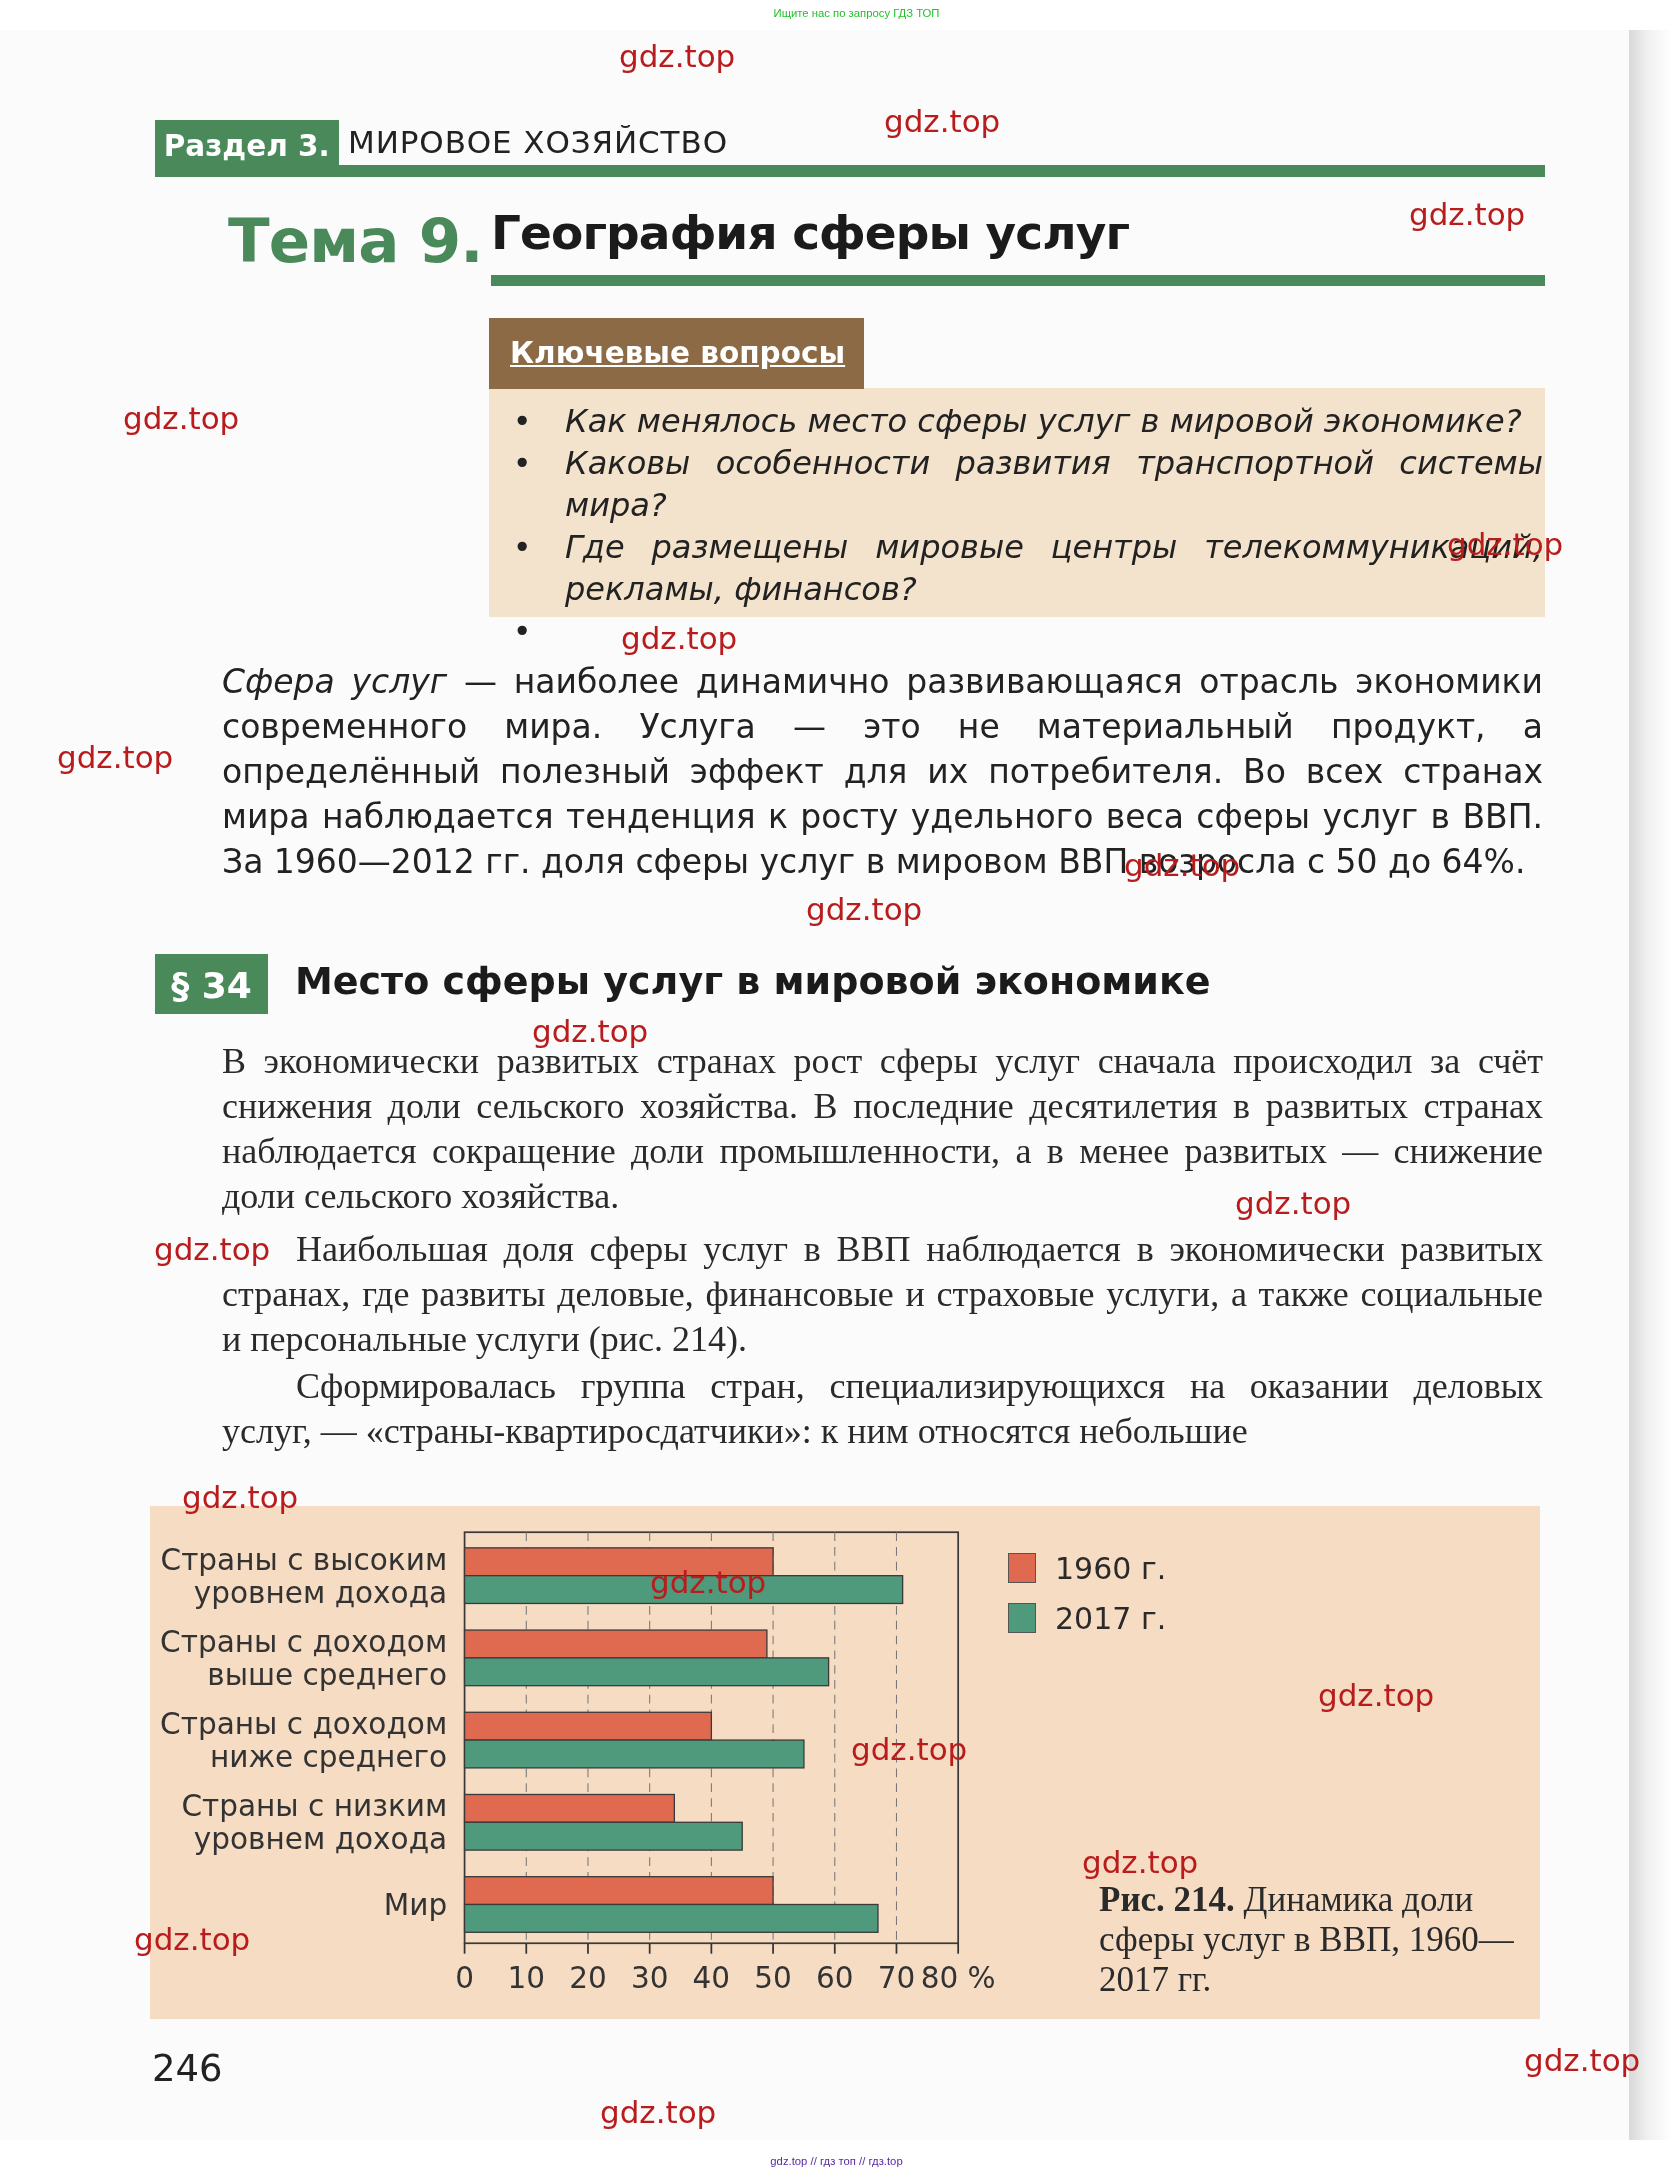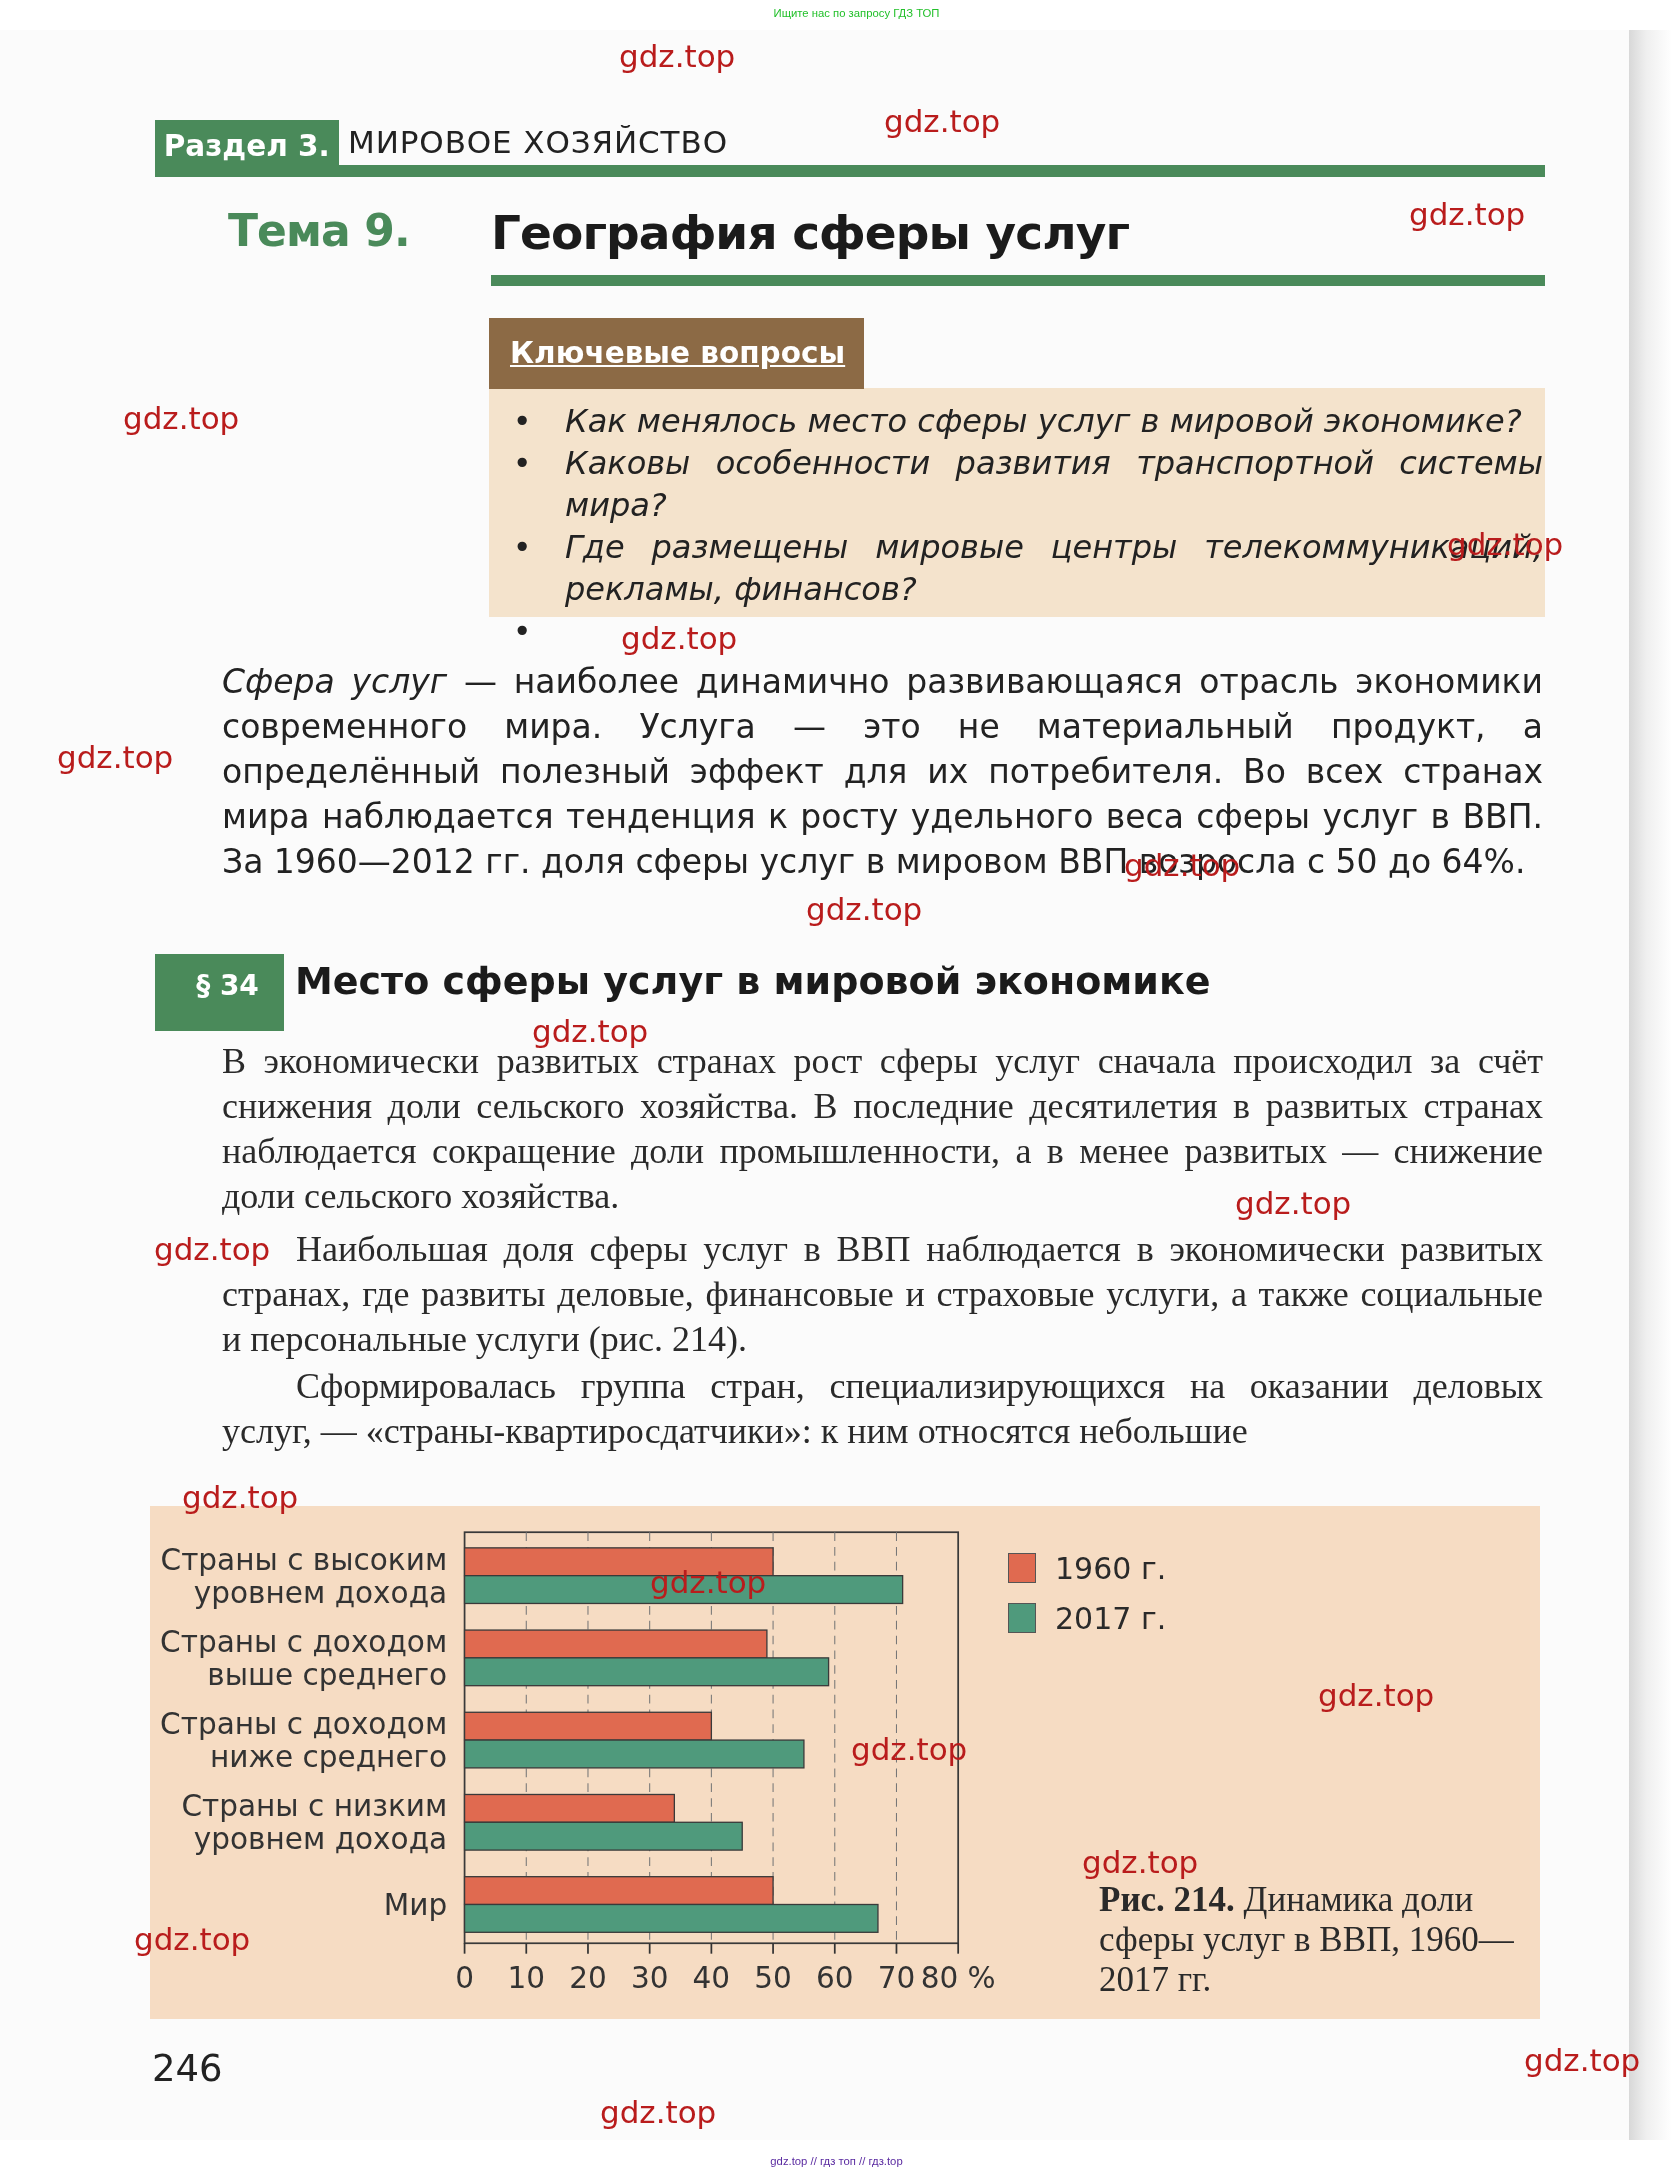--- a/index.html
+++ b/index.html
@@ -14,41 +14,41 @@
   .bottombar { position: absolute; left: 0; top: 2140px; width: 1673px; height: 39px; background: #fff; }
   .bottom-note { position: absolute; top: 2155px; width: 100%; text-align: center; font-size: 11.3px; color: #5a2aa0;
                  font-family: "Liberation Sans", sans-serif; }
 
   .section-tag { position: absolute; left: 155px; top: 120px; height: 52px; padding: 0 8.7px; background: #4a8a5a;
                  color: #fff; font-weight: bold; font-size: 29.5px; line-height: 52px; font-family: "DejaVu Sans", sans-serif; }
   .section-title { position: absolute; left: 348px; top: 122px; font-size: 31px; line-height: 40px; color: #222;
                    letter-spacing: 0.9px; font-family: "DejaVu Sans", sans-serif; }
   .section-rule { position: absolute; left: 155px; top: 165px; width: 1390px; height: 12px; background: #4a8a5a; }
 
-  .topic-num { position: absolute; left: 228px; top: 205px; font-size: 44px; font-weight: bold; color: #4a8a5a;
+  .topic-num { position: absolute; left: 228px; top: 205px; font-size: 61px; font-weight: bold; color: #4a8a5a;
                font-family: "DejaVu Sans", sans-serif; letter-spacing: -0.9px; }
   .topic-title { position: absolute; left: 491px; top: 205px; font-size: 47px; font-weight: bold; color: #1b1b1b;
                  font-family: "DejaVu Sans", sans-serif; letter-spacing: -0.9px; }
   .topic-rule { position: absolute; left: 491px; top: 275px; width: 1054px; height: 11.3px; background: #4a8a5a; }
 
   .kq-box { position: absolute; left: 489px; top: 388px; width: 1056px; height: 229px; background: #f4e3cc; }
   .kq-head { position: absolute; left: 489px; top: 318px; width: 375px; height: 71px; background: #8c6a45;
              color: #fff; font-size: 29.5px; font-weight: bold; line-height: 71px; padding-left: 21px; box-sizing: border-box; text-decoration: underline; }
   .kq-list { position: absolute; left: 504px; top: 400px; width: 1039px; margin: 0; padding: 0; list-style: none; }
   .kq-list li { position: relative; padding-left: 61px; font-style: italic; font-size: 32px; line-height: 42px;
                 color: #222; text-align: justify; }
   .kq-list li .bullet { position: absolute; left: 8.7px; top: 0; font-style: normal; }
 
   .para { position: absolute; left: 222px; width: 1321px; font-size: 33px; line-height: 45px; text-align: justify;
           color: #222; }
   .para .ital { font-style: italic; }
   .serif { font-family: "Liberation Serif", serif; font-size: 36px; line-height: 45px; color: #2a2a2a; }
 
-  .par-badge { position: absolute; left: 155px; top: 954px; width: 113px; height: 77px; background: #4a8a5a; color: #fff;
-               font-weight: bold; font-size: 28px; line-height: 64px; text-align: center; padding-left: 16px; }
+  .par-badge { position: absolute; left: 155px; top: 954px; width: 113px; height: 60px; background: #4a8a5a; color: #fff;
+               font-weight: bold; font-size: 36px; line-height: 64px; text-align: center; }
   .par-title { position: absolute; left: 295px; top: 959px; font-size: 38px; font-weight: bold; color: #1b1b1b; }
 
   .fig-panel { position: absolute; left: 150px; top: 1506px; width: 1390px; height: 513px; background: #f6dcc3; }
   .chart-svg { position: absolute; left: 150px; top: 1506px; }
   .legend { position: absolute; left: 1008px; top: 1543px; }
   .legend-item { display: flex; align-items: center; height: 50px; justify-content: flex-end; }
   .legend-swatch { width: 26px; height: 28px; border: 0.9px solid #555; margin-right: 19px; }
   .legend-label { font-size: 30px; color: #2a2a2a; }
   .caption { position: absolute; left: 1099px; top: 1880px; width: 452px; font-family: "Liberation Serif", serif;
              font-size: 35px; line-height: 40px; color: #2a2a2a; }

